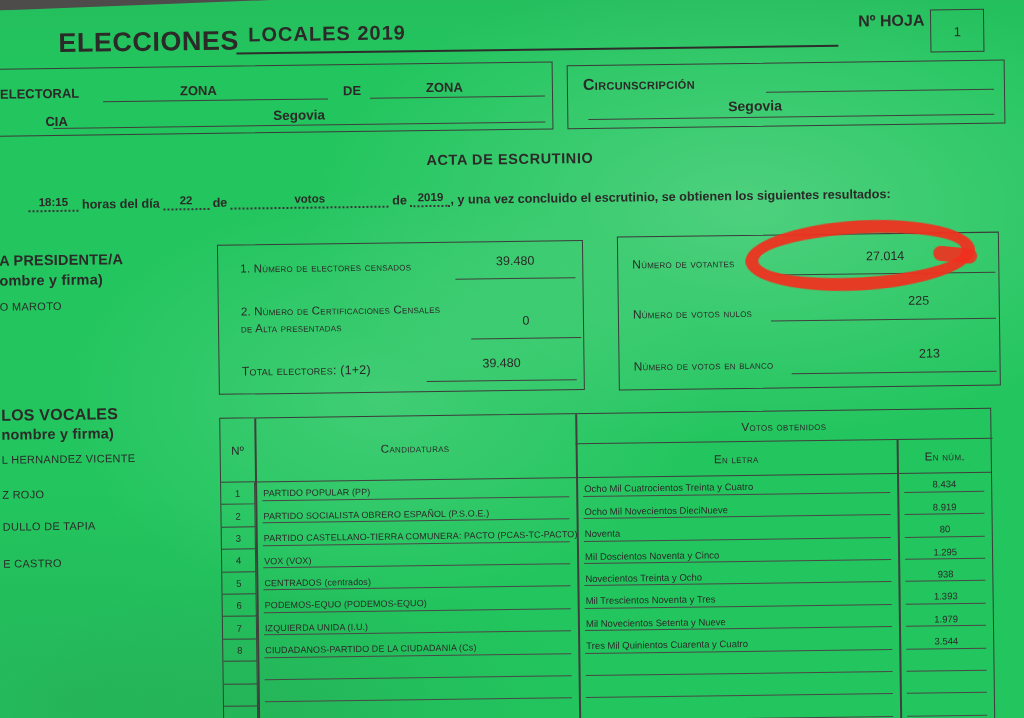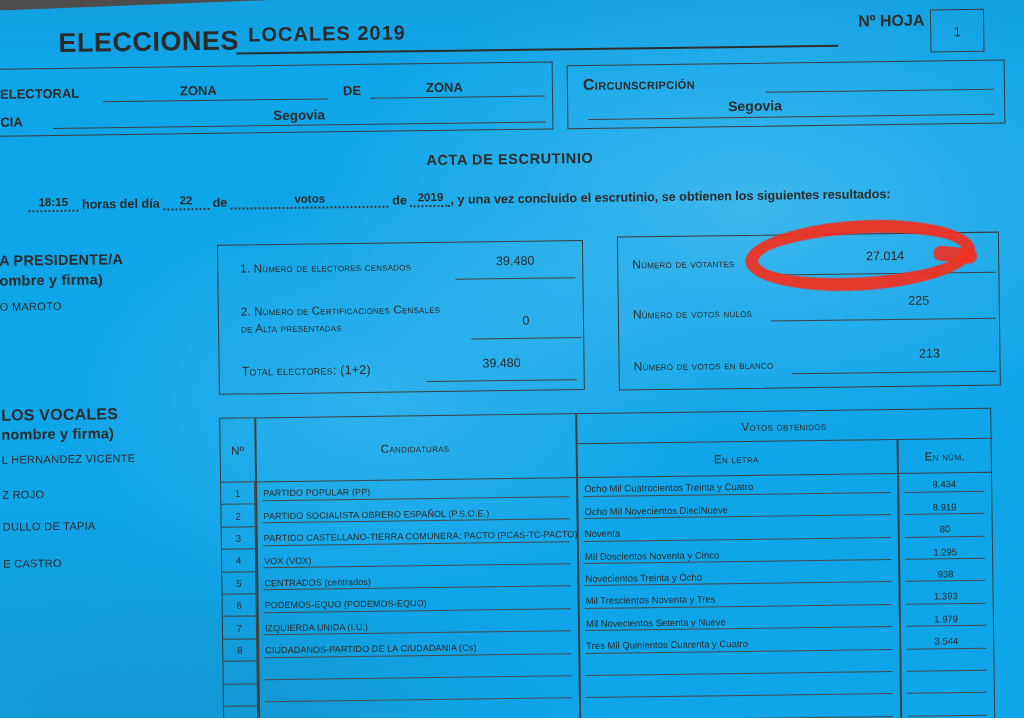--- a/index.html
+++ b/index.html
@@ -1,18 +1,18 @@
 <!DOCTYPE html>
 <html><head>
 <meta charset="utf-8">
 <style>
   html,body{margin:0;padding:0;background:#7a7977;}
   *{box-sizing:border-box;font-family:"Liberation Sans",sans-serif;}
   .stage{position:relative;width:1024px;height:718px;overflow:hidden;
-    background:#0ea5e9;color:#2b2a28;}
+    background:#22c55e;color:#2b2a28;}
   .paper-shade{position:absolute;inset:-20px;pointer-events:none;
     background:
       radial-gradient(60% 45% at 72% 30%, rgba(255,255,255,.20), rgba(255,255,255,0) 70%),
       radial-gradient(45% 40% at 38% 55%, rgba(255,255,255,.14), rgba(255,255,255,0) 70%),
       radial-gradient(50% 40% at 8% 95%, rgba(60,58,54,.10), rgba(60,58,54,0) 70%),
       radial-gradient(40% 30% at 30% 98%, rgba(60,58,54,.08), rgba(60,58,54,0) 70%),
       linear-gradient(180deg, rgba(90,88,84,.07), rgba(90,88,84,0) 12%);}
   .dark-edge{position:absolute;left:-14px;top:-13px;width:556px;height:24px;
     background:#4d4c4a;transform:rotate(-1.1deg);transform-origin:0 50%;
     filter:blur(.6px);clip-path:polygon(0 0,100% 0,100% 55%,0 100%);z-index:6;}
@@ -73,21 +73,21 @@
       <div style="text-align:center;padding-top:14px;font-size:13px;">1</div>
     </div>
 
     <div class="box" style="left:-40px;top:62px;width:596px;height:68px;">
       <div class="abs lbl" style="left:42px;top:17px;font-size:13px;">ELECTORAL</div>
       <div class="line" style="left:145px;top:33px;width:225px;"></div>
       <div class="abs lbl" style="left:222px;top:16px;font-size:13px;">ZONA</div>
       <div class="abs lbl" style="left:385px;top:18px;font-size:13px;">DE</div>
       <div class="line" style="left:412px;top:33px;width:175px;"></div>
       <div class="abs lbl" style="left:468px;top:16px;font-size:13px;">ZONA</div>
-      <div class="abs lbl" style="left:42px;top:45px;font-size:13px;">CIA</div>
+      <div class="abs lbl" style="left:42px;top:45px;font-size:13px;padding-left:45px;">CIA</div>
       <div class="line" style="left:95px;top:59px;width:492px;"></div>
       <div class="abs" style="left:315px;top:42px;font-size:13.5px;font-weight:600;">Segovia</div>
     </div>
 
     <div class="box" style="left:570px;top:66px;width:438px;height:64px;">
       <div class="abs sc" style="left:15px;top:10px;font-size:16px;font-weight:bold;letter-spacing:.3px;">Circunscripción</div>
       <div class="line" style="left:198px;top:28px;width:228px;"></div>
       <div class="abs" style="left:160px;top:34px;font-size:14px;font-weight:600;">Segovia</div>
       <div class="line" style="left:20px;top:53px;width:406px;"></div>
     </div>

